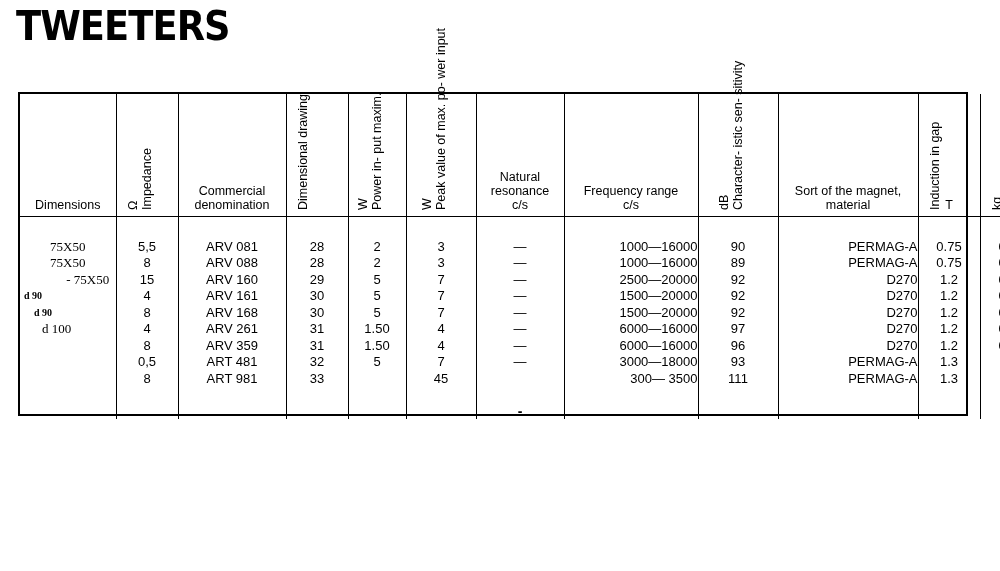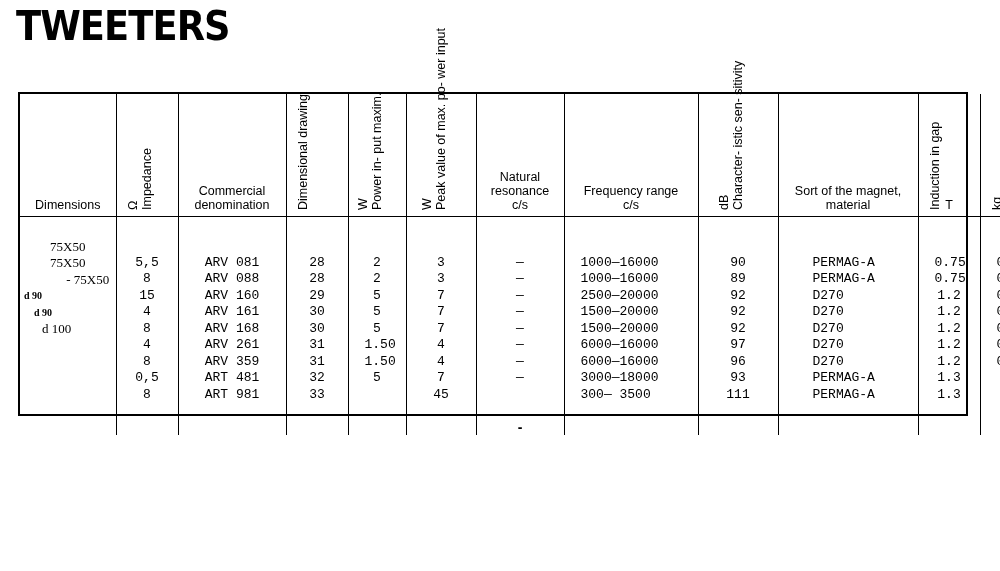--- a/index.html
+++ b/index.html
@@ -110,24 +110,23 @@
   }
   .h-vert-block span.l1 { margin-left: -7px; }
   .h-vert-block span.l2 { margin-left: 7px; }
 
   tr.body-row td {
     vertical-align: top;
     padding-top: 0;
   }
 
   .data-list {
-    margin: 16px;
+    margin: 0;
     padding: 0;
     list-style: none;
-    font-family: Liberation Mono, monospace;
   }
   .data-list li {
     height: 16.5px;
     line-height: 16.5px;
     font-size: 13px;
     text-align: center;
     white-space: nowrap;
   }
   .data-list.first-pad { padding-top: 22px; }
 
@@ -167,27 +166,27 @@
     font-size: 13px;
   }
   .nat-res .dash-last {
     margin-top: 16px;
     text-align: center;
     font-size: 14px;
     font-weight: bold;
   }
 
   .freq-list li {
-    text-align: left;
+    text-align: right;
     font-size: 13px;
     letter-spacing: 0;
   }
 
   .magnet-list li {
-    text-align: left;
+    text-align: right;
     padding-left: 18px;
     font-size: 13px;
   }
 </style>
 </head>
 <body>
 
 <div class="page-title">TWEETERS</div>
 
 <div class="table-wrap">

